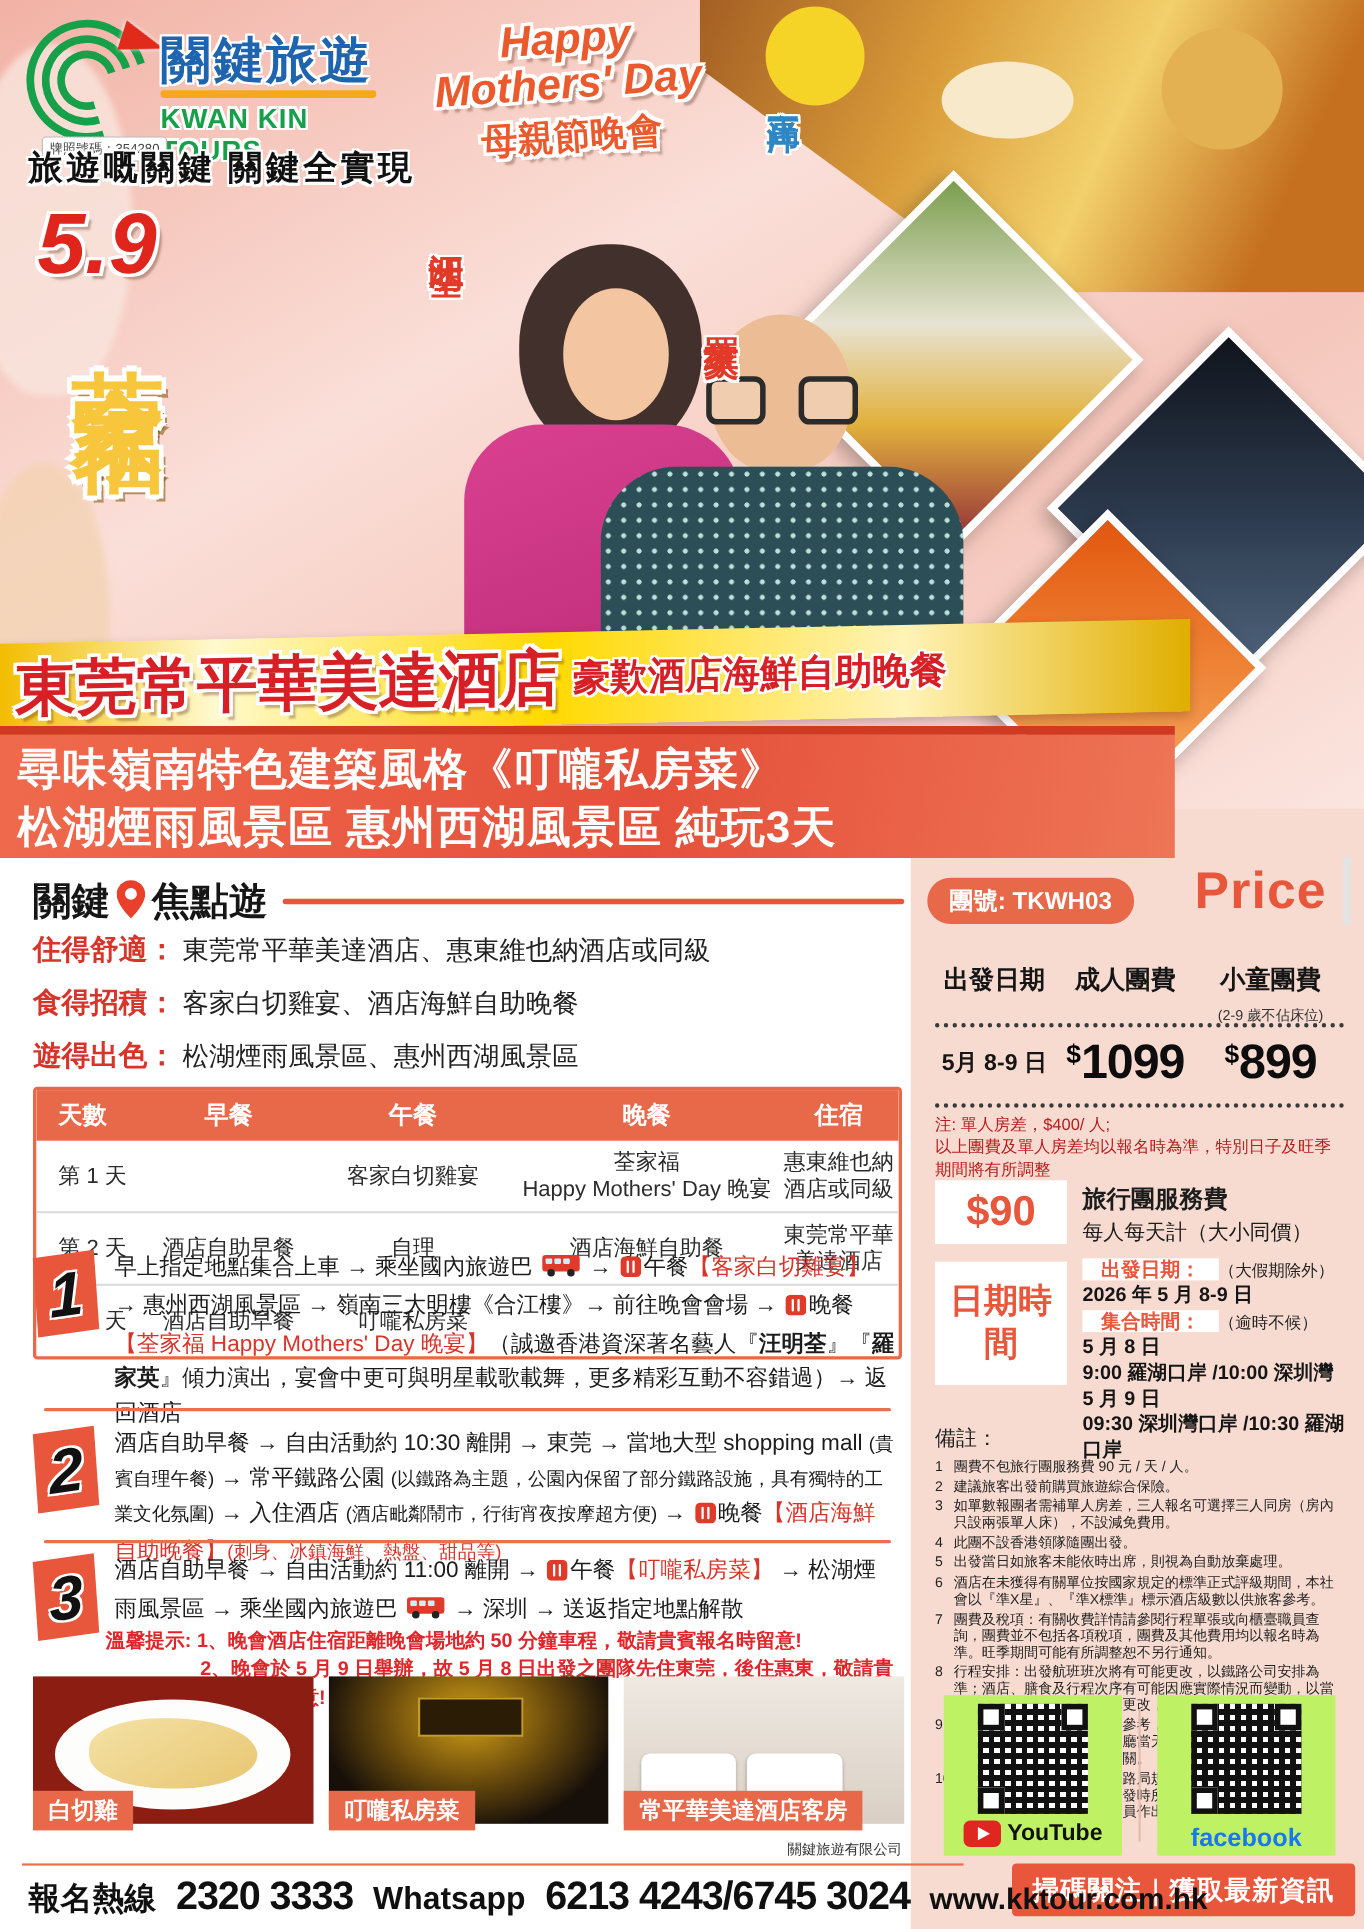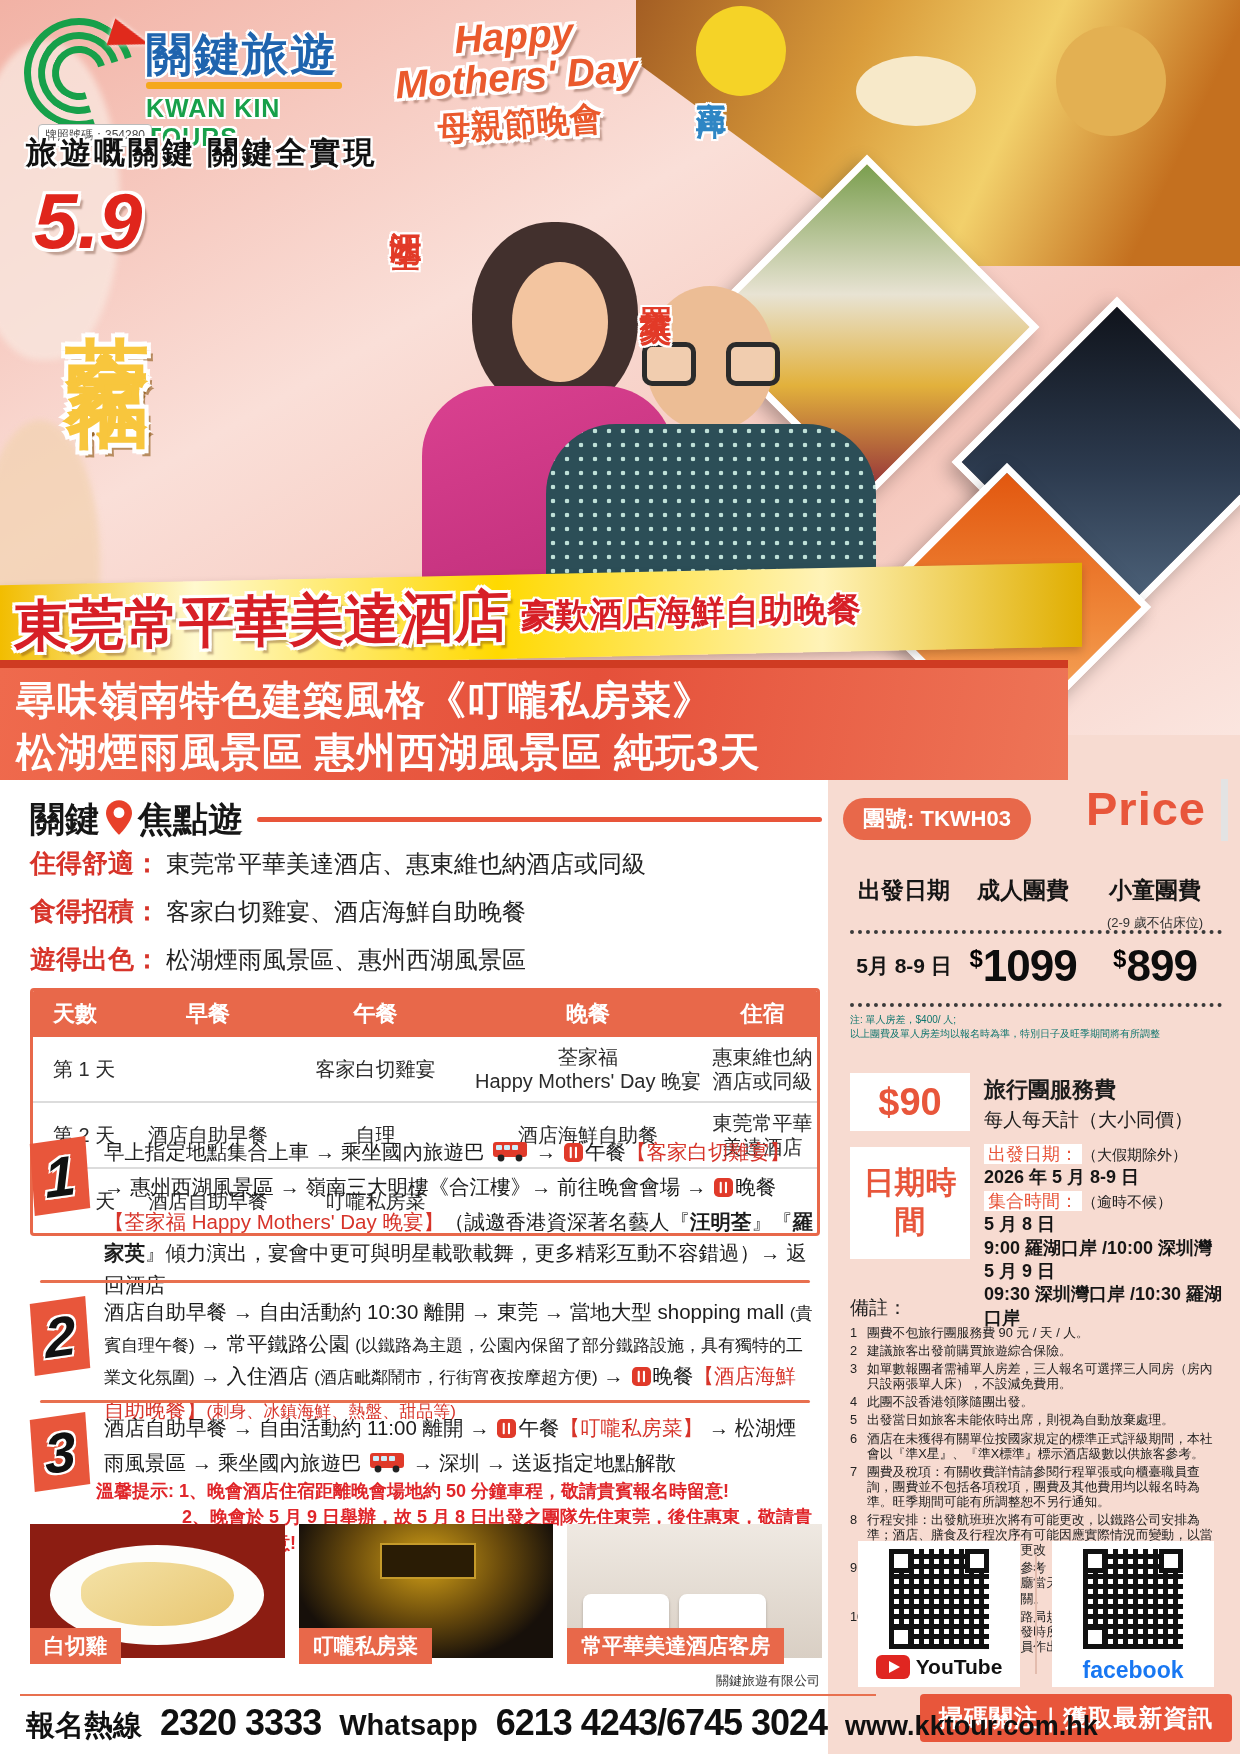--- a/index.html
+++ b/index.html
@@ -142,37 +142,37 @@
   .price-title{position:absolute;right:34px;top:46px;font-size:47px;font-weight:900;color:#e8563b;letter-spacing:1px;}
   .price-bar{position:absolute;right:12px;top:44px;width:7px;height:62px;background:#e3e3e3;}
   .pf{position:absolute;left:22px;width:372px;}
   .pcols{display:grid;grid-template-columns:108px 130px 134px;align-items:start;text-align:center;}
   .pcols .h{font-size:23px;font-weight:900;color:#151515;}
   .pcols .hn{font-size:13px;font-weight:400;color:#333;}
   .dotline{border-top:4px dotted #3a3a3a;}
   .pdate{font-size:21px;font-weight:700;color:#151515;align-self:center;}
   .pcur{font-size:24px;font-weight:900;vertical-align:14px;}
   .pval{font-size:44px;font-weight:900;letter-spacing:-1px;color:#0d0d0d;}
-  .pnotes{font-size:10px;color:#0f766e;line-height:1.35;}
+  .pnotes{font-size:15px;color:#b91c1c;line-height:1.35;}
   .wbox{position:absolute;left:22px;background:#fff;display:flex;align-items:center;justify-content:center;text-align:center;}
   .svc-amt{font-size:38px;font-weight:900;color:#e8563b;}
   .svc-txt{position:absolute;left:156px;}
   .svc-t{font-size:22px;font-weight:900;color:#1c1c1c;}
   .svc-s{font-size:19px;color:#1c1c1c;margin-top:2px;}
   .dt-box{font-size:31px;font-weight:900;color:#e8563b;line-height:1.25;}
   .sch{position:absolute;left:156px;width:250px;font-size:18px;color:#151515;line-height:1.3;}
-  .sch .ol{color:#e8563b;font-weight:400;background:#fff;padding:0 4px;}
+  .sch .ol{color:#e8563b;font-weight:700;background:#fff;padding:0 17px;}
   .sch .sm{font-size:15px;color:#222;}
   .sch .b{font-weight:700;}
   .remarks-title{font-size:19px;color:#222;}
   .remarks{margin:4px 0 0;padding:0;list-style:none;counter-reset:rk;font-size:12.8px;color:#232323;line-height:1.18;}
   .remarks li{position:relative;padding-left:17px;counter-increment:rk;margin-bottom:3px;}
   .remarks li::before{content:counter(rk);position:absolute;left:0;top:0;}
   .qr-row{position:absolute;left:30px;width:356px;display:flex;justify-content:space-between;align-items:center;}
-  .qr-card{width:162px;height:146px;background:#ffffff;display:flex;flex-direction:column;align-items:center;justify-content:flex-start;padding-top:8px;box-sizing:border-box;}
+  .qr-card{width:162px;height:146px;background:#bef264;display:flex;flex-direction:column;align-items:center;justify-content:flex-start;padding-top:8px;box-sizing:border-box;}
   .qr{position:relative;width:100px;height:100px;
       background:repeating-linear-gradient(0deg,#111 0 5px,transparent 5px 10px),
                  repeating-linear-gradient(90deg,#111 0 5px,#fff 5px 10px);}
   .qr i{position:absolute;width:24px;height:24px;border:5px solid #111;background:#fff;box-sizing:border-box;}
   .qr i.tl{left:0;top:0}.qr i.tr{right:0;top:0}.qr i.bl{left:0;bottom:0}
   .qr-sep{width:2px;height:120px;background:#e3bcae;}
   .ytrow{display:flex;align-items:center;gap:6px;margin-top:6px;}
   .yt-badge{position:relative;width:34px;height:24px;background:#e02621;border-radius:6px;}
   .yt-badge::after{content:"";position:absolute;left:13px;top:6px;border-left:11px solid #fff;
                    border-top:6px solid transparent;border-bottom:6px solid transparent;}

